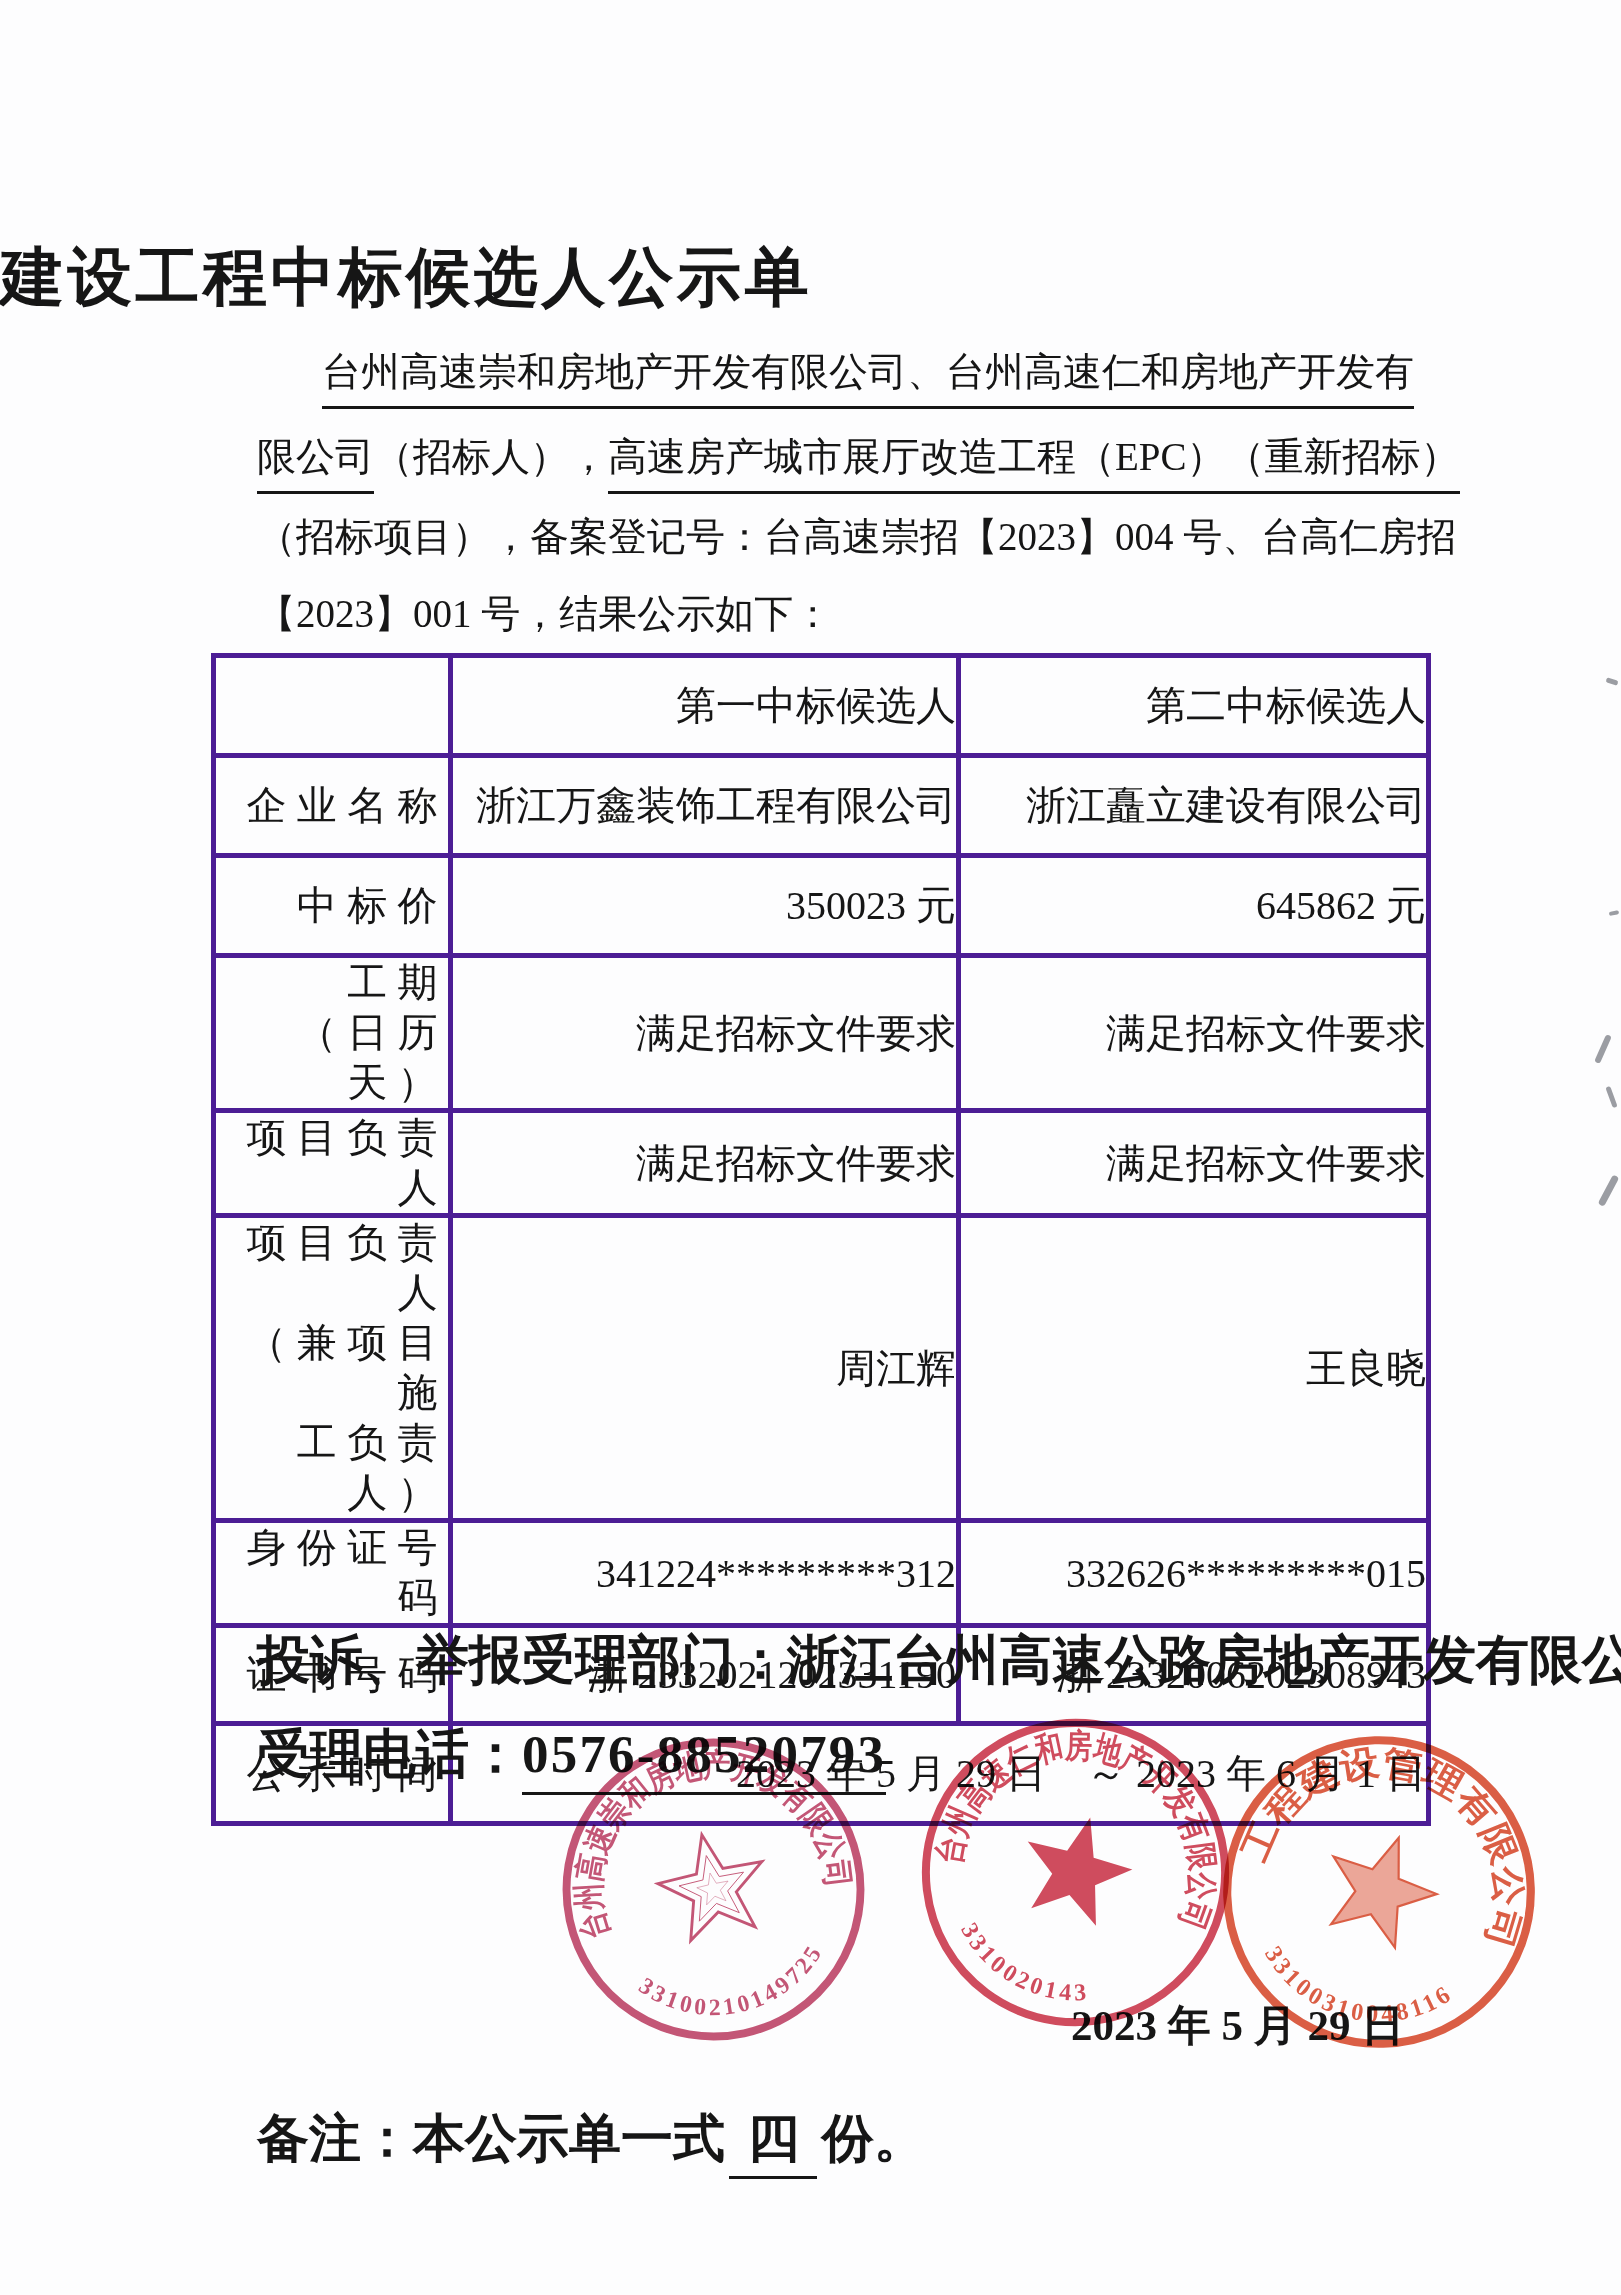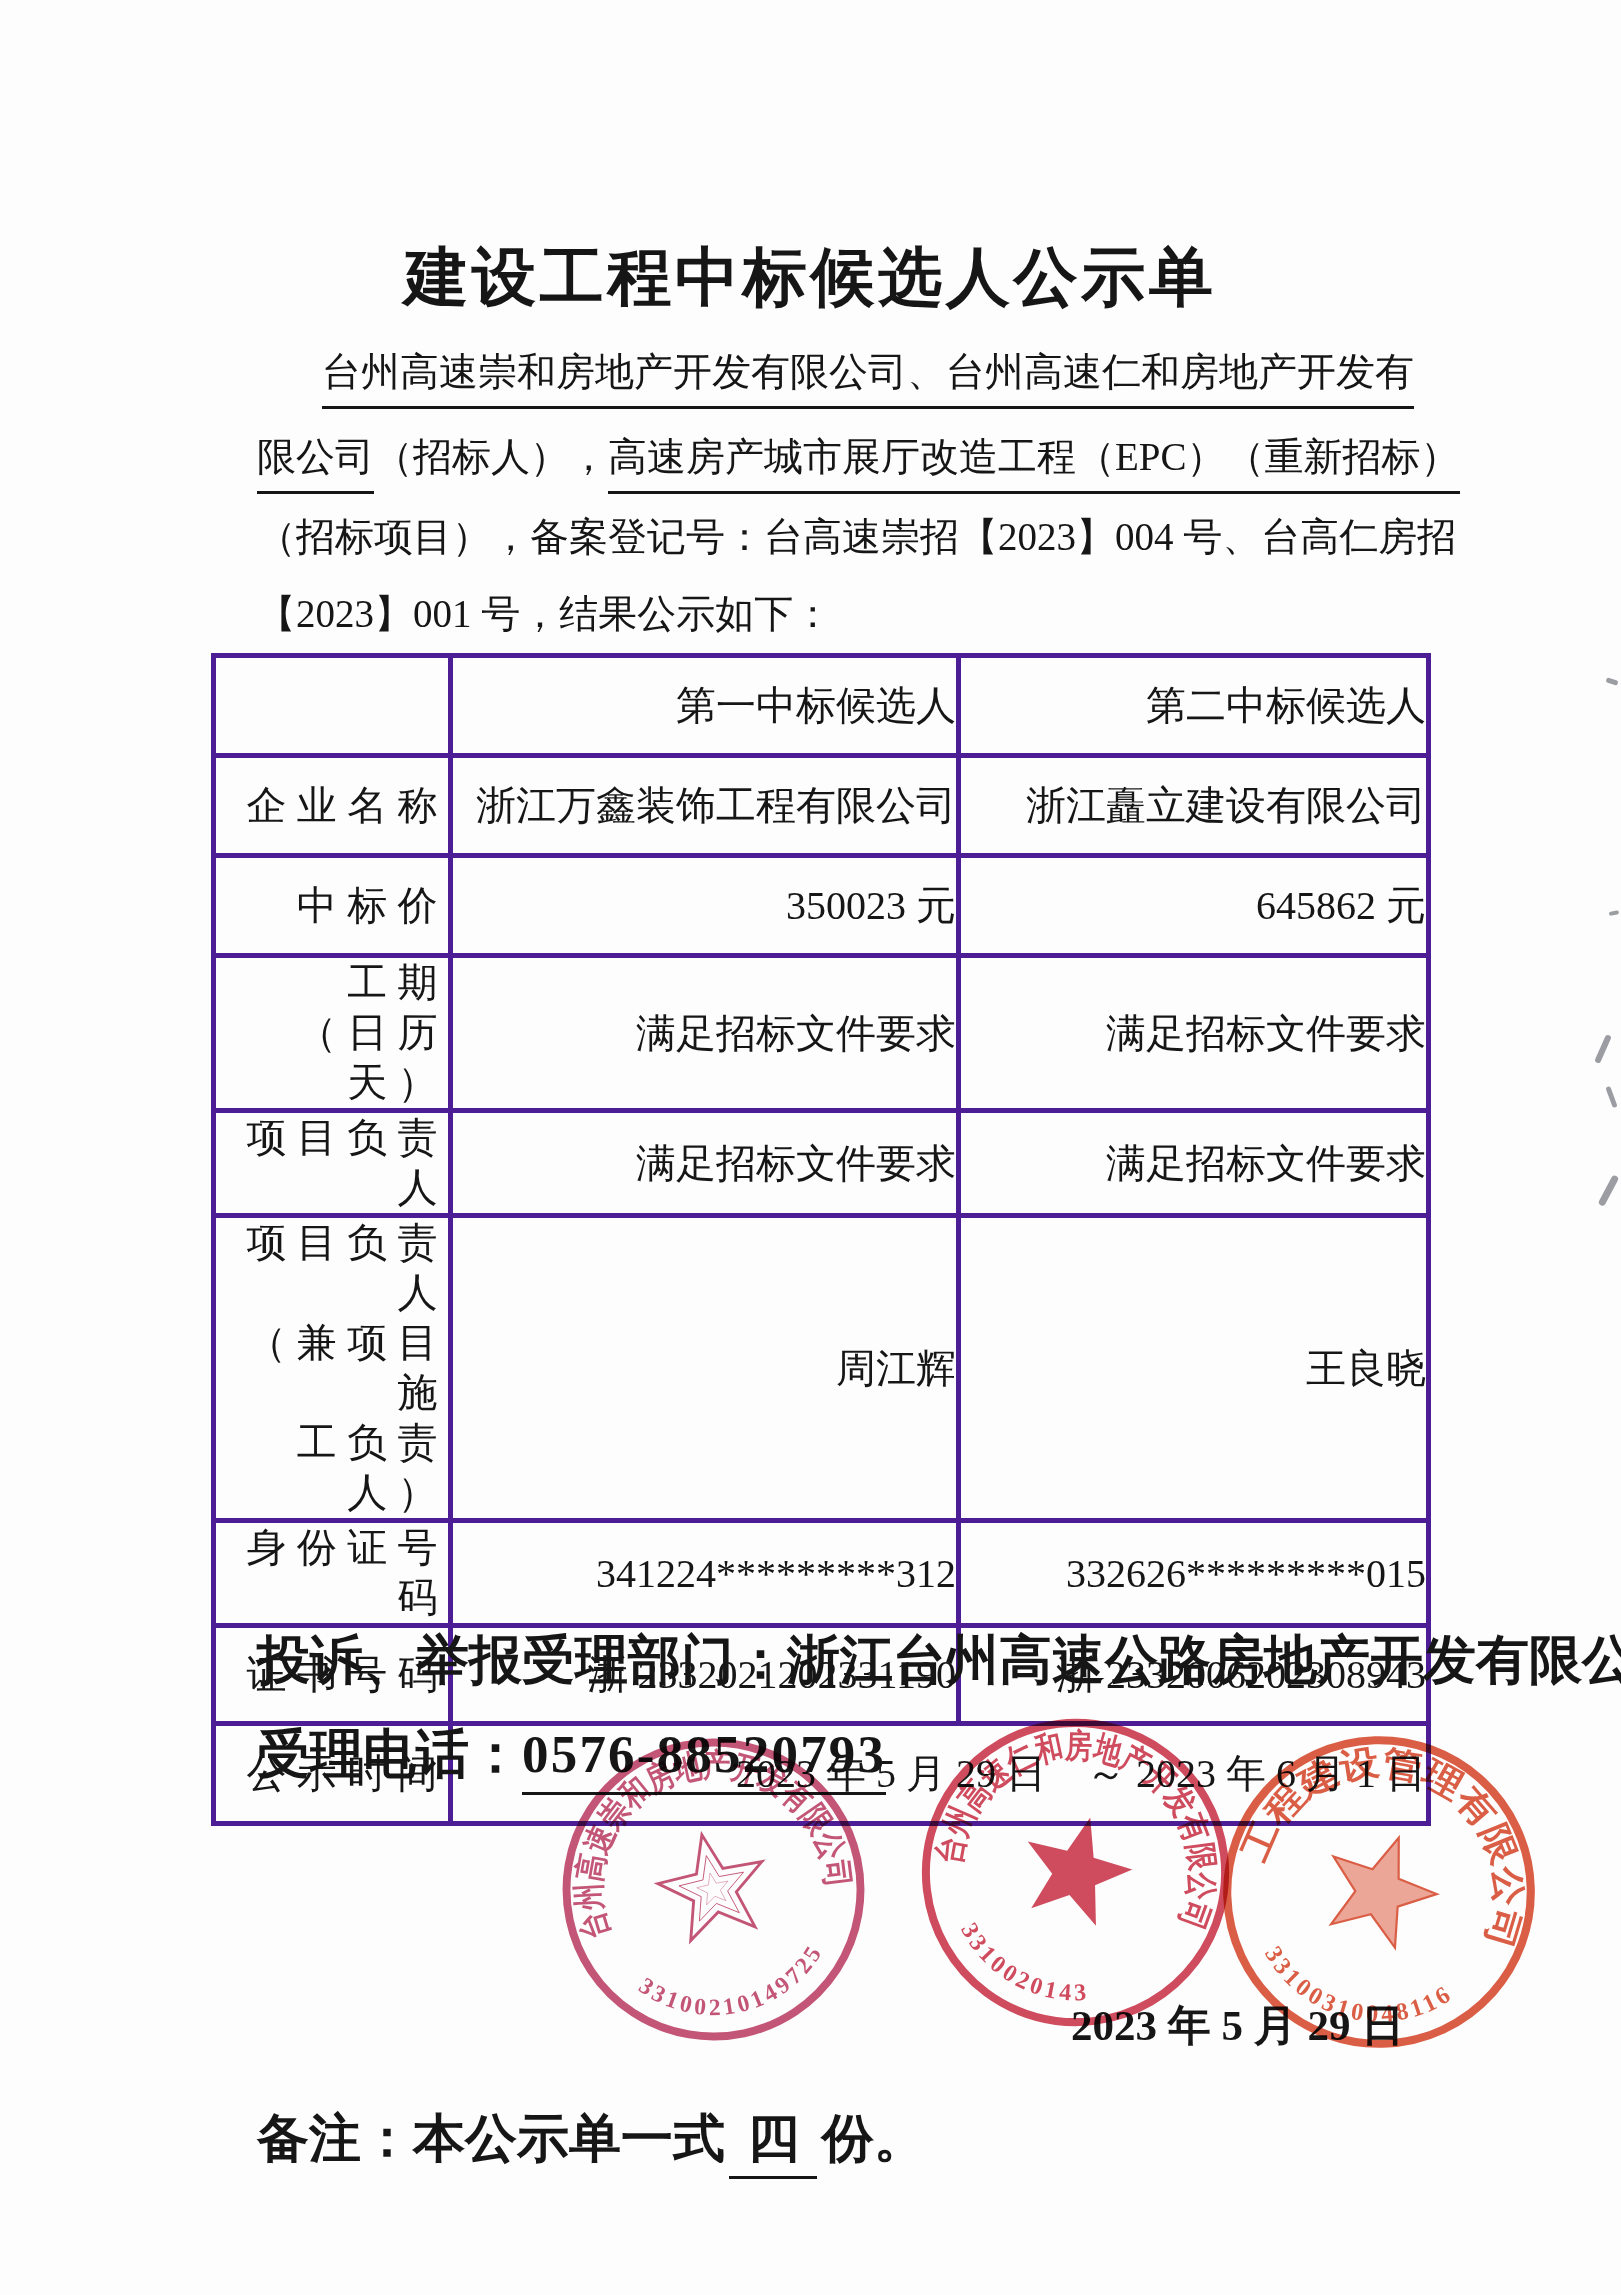--- a/index.html
+++ b/index.html
@@ -1,19 +1,19 @@
 <!DOCTYPE html>
 <html style="font-size:12px"><head>
 <meta charset="utf-8">
 <style>
   html,body{margin:0;padding:0;background:#ffffff}
   .page{position:relative;width:1621px;height:2295px;background:#fdfdfe;overflow:hidden;
         font-family:"Liberation Serif","DejaVu Serif",serif;color:#161616}
 
-  .title{position:absolute;top:234px;left:0;width:1621px;text-align:center;
+  .title{position:absolute;top:234px;left:0;width:1621px;
          font-size:64px;font-weight:700;letter-spacing:3.7px}
 
   .intro-line{position:absolute;left:257px;font-size:39px;font-weight:400;white-space:nowrap}
   .il1{top:345px;left:322px}
   .il2{top:430px}
   .il3{top:510px}
   .il4{top:587px}
   .u{display:inline-block;border-bottom:3.7px solid #161616;padding-bottom:6.7px}
 
   .tbl-wrap{position:absolute;left:211px;top:653px;width:1214px}

